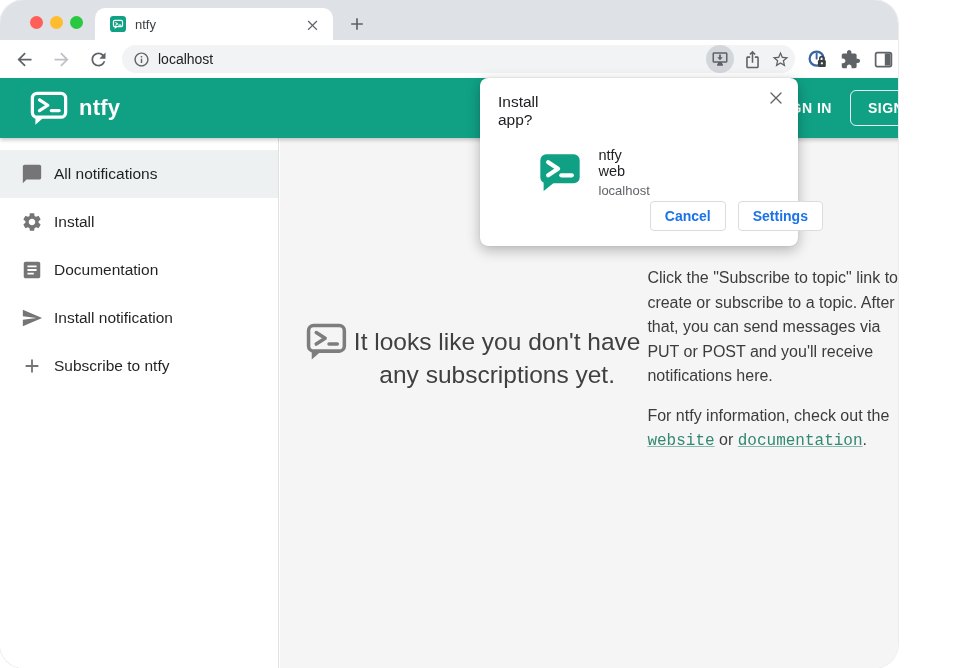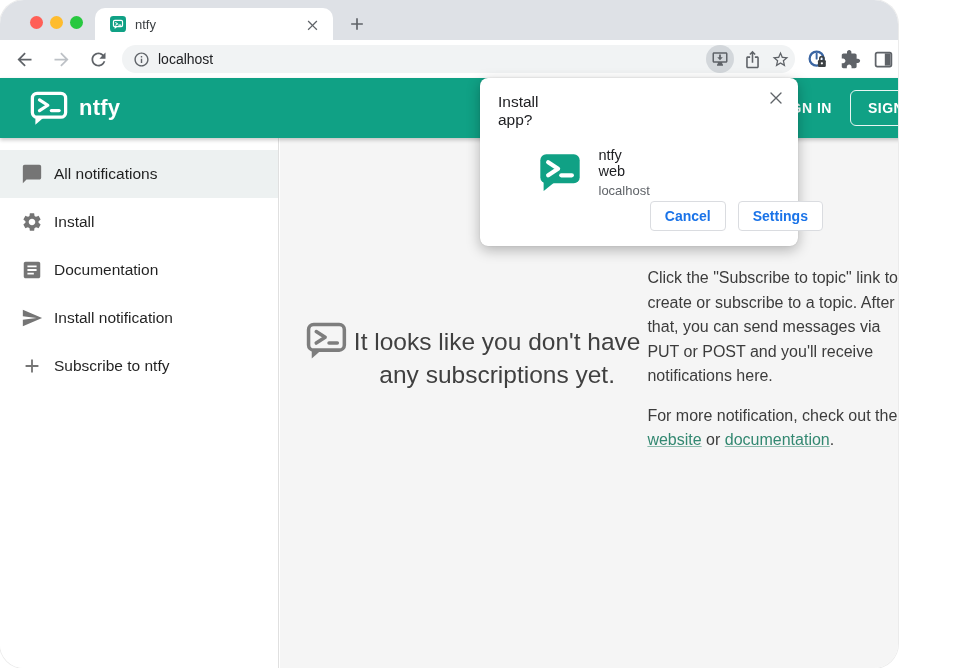--- a/index.html
+++ b/index.html
@@ -79,21 +79,21 @@
   
   .main { position:absolute; left:280px; top:138px; right:0; bottom:0; background:#f5f5f5; overflow:hidden; }
   .empty { display:flex; align-items:center; margin-top:112px;padding-left:26px; }
   .empty-logo { width:64px; height:58px; color:#7d7d7d; }
   .empty-heading {
     margin-top:13px; width:470px; text-align:center;
     font-size:24.5px; line-height:33px; font-weight:400; color:#404040;
   }
   .empty-text { width:392px; margin-top:16px; font-size:16px; line-height:24.5px; color:#3c3c3c; }
   .empty-text p + p { margin-top:15px; }
-  .teal-link { color:var(--link-teal,#338871); text-decoration:underline; text-decoration-color:rgba(51,136,113,0.55); cursor:pointer; }
+  .teal-link { color:var(--link-teal,#338871); text-decoration:underline; text-decoration-color:rgba(51,136,113,0.55); cursor:pointer;font-family:Liberation Mono, monospace; }
 
   
   .install-dialog {
     position:absolute; left:480px; top:78px; width:318px; height:168px;
     background:#ffffff; border-radius:8px; z-index:50;
     box-shadow:0 4px 14px rgba(0,0,0,0.28), 0 0 1px rgba(0,0,0,0.2);
     padding:15px 18px 15px 18px; display:flex; flex-direction:row;
   }
   .dlg-title { font-size:15.5px; color:#202124; }
   .dlg-close { position:absolute; top:10px; right:12px; width:20px; height:20px; color:#5f6368; cursor:pointer; }
@@ -299,21 +299,21 @@
         <svg viewBox="0 0 64 58">
           <rect x="4" y="4" width="56" height="40" rx="8" fill="none" stroke="currentColor" stroke-width="5.5"></rect>
           <path d="M9 43 L9 57 L25 43 Z" fill="currentColor"></path>
           <path d="M16 15 L30 24 L16 33" fill="none" stroke="currentColor" stroke-width="5.5" stroke-linecap="round" stroke-linejoin="round"></path>
           <path d="M36 33 H49" stroke="currentColor" stroke-width="5.5" stroke-linecap="round"></path>
         </svg>
       </span>
       <h2 class="empty-heading">It looks like you don't have any subscriptions yet.</h2>
       <div class="empty-text">
         <p>Click the "Subscribe to topic" link to create or subscribe to a topic. After that, you can send messages via PUT or POST and you'll receive notifications here.</p>
-        <p><span>For more notification, check out the </span><a class="teal-link">website</a><span> or </span><a class="teal-link">documentation</a><span>.</span></p>
+        <p><span>For ntfy information, check out the </span><a class="teal-link">website</a><span> or </span><a class="teal-link">documentation</a><span>.</span></p>
       </div>
     </div>
   </main>
 
   <div class="install-dialog">
     <div class="dlg-title">Install app?</div>
     <span class="dlg-close">
       <svg viewBox="0 0 24 24" width="20" height="20" fill="none" stroke="currentColor" stroke-width="1.6" stroke-linecap="round">
           <path d="M6 6l12 12M18 6L6 18"></path>
         </svg>

